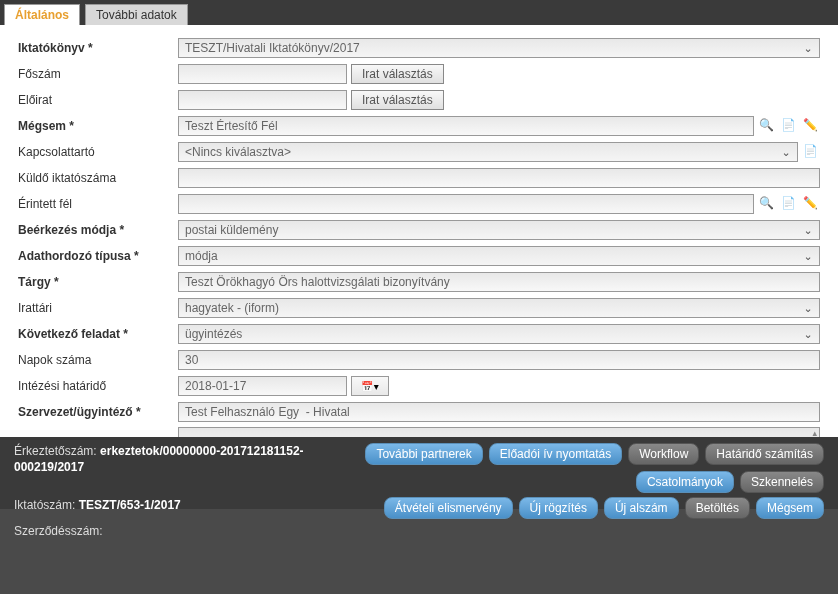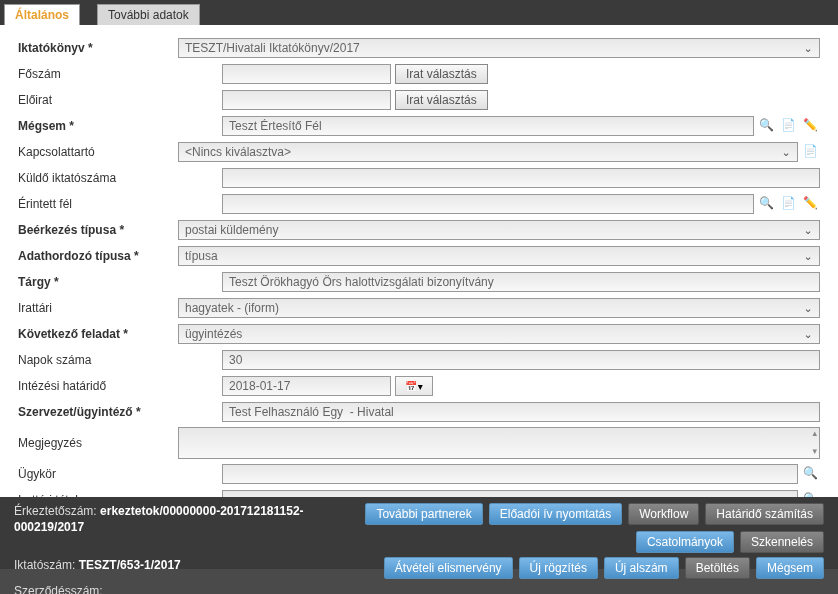--- a/index.html
+++ b/index.html
@@ -1,39 +1,39 @@
 <!DOCTYPE html>
 <html><head>
 <meta charset="utf-8">
 <style>
 * { box-sizing: border-box; margin: 0; padding: 0; }
 body { font-family: Arial, sans-serif; font-size: 12px; background: #4a4a4a; width: 838px; height: 594px; overflow: hidden; }
-.tabs { background: #3a3a3a; padding: 4px 4px 0 4px; display: flex; gap: 17px; }
+.tabs { background: #3a3a3a; padding: 4px 4px 0 4px; display: flex; gap: 5px; }
 .tab { padding: 3px 10px; background: #d8d8d8; color: #333; border: 1px solid #999; border-bottom: none; cursor: pointer; font-size: 12px; }
 .tab.active { background: #fff; color: #e8a030; font-weight: bold; }
-.form-area { background: #fff; padding: 12px 18px; height: 472px; overflow-y: auto; }
+.form-area { background: #fff; padding: 12px 18px; height: 412px; overflow-y: auto; }
 .row { display: flex; align-items: center; margin-bottom: 4px; min-height: 22px; }
 .label { width: 160px; color: #333; font-size: 12px; flex-shrink: 0; }
 .label.bold { font-weight: bold; }
 .control { flex: 1; display: flex; gap: 4px; }
-.input-text { flex: 1; height: 20px; padding: 2px 6px; border: 1px solid #999; background: linear-gradient(#e8e8e8, #f8f8f8); color: #666; font-size: 12px; margin-left: 44px; }
+.input-text { flex: 1; height: 20px; padding: 2px 6px; border: 1px solid #999; background: linear-gradient(#e8e8e8, #f8f8f8); color: #666; font-size: 12px; }
 .input-text.short { flex: 0 0 150px; }
 .input-text.date { flex: 0 0 82px; }
 .select-like { flex: 1; height: 20px; padding: 2px 6px; border: 1px solid #999; background: linear-gradient(#e8e8e8, #f5f5f5); color: #666; font-size: 12px; position: relative; display: flex; align-items: center; }
 .chev { position: absolute; right: 4px; top: 2px; width: 14px; height: 14px; display: flex; align-items: center; justify-content: center; color: #555; font-size: 11px; }
 .btn-small { height: 20px; padding: 2px 10px; border: 1px solid #888; background: linear-gradient(#f8f8f8,#e0e0e0); color: #555; cursor: pointer; font-size: 12px; }
 .icon-btn { width: 18px; height: 18px; display: inline-flex; align-items: center; justify-content: center; cursor: pointer; font-size: 12px; }
 .textarea { flex: 1; height: 32px; padding: 2px 6px; border: 1px solid #999; background: linear-gradient(#e8e8e8,#f8f8f8); position: relative; }
 .scroll-arrows { position: absolute; right: 2px; top: 1px; display: flex; flex-direction: column; gap: 9px; color: #888; font-size: 9px; line-height: 9px; }
 .footer { background: #3a3a3a; padding: 6px 14px; color: #ddd; height: 72px; position: relative; }
 .footer-row { display: flex; justify-content: space-between; align-items: flex-start; margin-bottom: 4px; }
 .footer-left { font-size: 12px; line-height: 16px; }
 .footer-left .val { font-weight: bold; color: #fff; }
 .footer-buttons { display: flex; gap: 6px; flex-wrap: wrap; justify-content: flex-end; max-width: 520px; }
-.fbtn { height: 22px; padding: 2px 10px; border: 1px solid #5a8fb8; background: linear-gradient(#7bb8e8, #4a90c8); color: #fff; cursor: pointer; font-size: 12px; border-radius: 2px; }
+.fbtn { height: 22px; padding: 2px 10px; border: 1px solid #5a8fb8; background: linear-gradient(#7bb8e8, #4a90c8); color: #fff; cursor: pointer; font-size: 12px; border-radius: 8px; }
 .fbtn.gray { background: linear-gradient(#888,#666); border-color: #555; }
 .cal-btn { width: 38px; height: 20px; border: 1px solid #999; background: linear-gradient(#f8f8f8,#e8e8e8); display: inline-flex; align-items: center; justify-content: center; font-size: 10px; cursor: pointer; }
 </style>
 </head>
 <body>
 
 <div class="tabs">
   <div class="tab active">Általános</div>
   <div class="tab">További adatok</div>
 </div>
@@ -98,34 +98,34 @@
     <div class="label">Érintett fél</div>
     <div class="control">
       <input class="input-text" value="" style="">
       <span class="icon-btn">🔍</span>
       <span class="icon-btn">📄</span>
       <span class="icon-btn">✏️</span>
     </div>
   </div>
 
   <div class="row">
-    <div class="label bold">Beérkezés típusa *</div>
+    <div class="label bold">Beérkezés módja *</div>
     <div class="control">
       <div class="select-like">
         <span>postai küldemény</span>
         <span class="chev">⌄</span>
       </div>
     </div>
   </div>
 
   <div class="row">
     <div class="label bold">Adathordozó típusa *</div>
     <div class="control">
       <div class="select-like">
-        <span>típusa</span>
+        <span>módja</span>
         <span class="chev">⌄</span>
       </div>
     </div>
   </div>
 
   <div class="row">
     <div class="label bold">Tárgy *</div>
     <div class="control">
       <input class="input-text" value="Teszt Örökhagyó Örs halottvizsgálati bizonyítvány" style="">
     </div>

